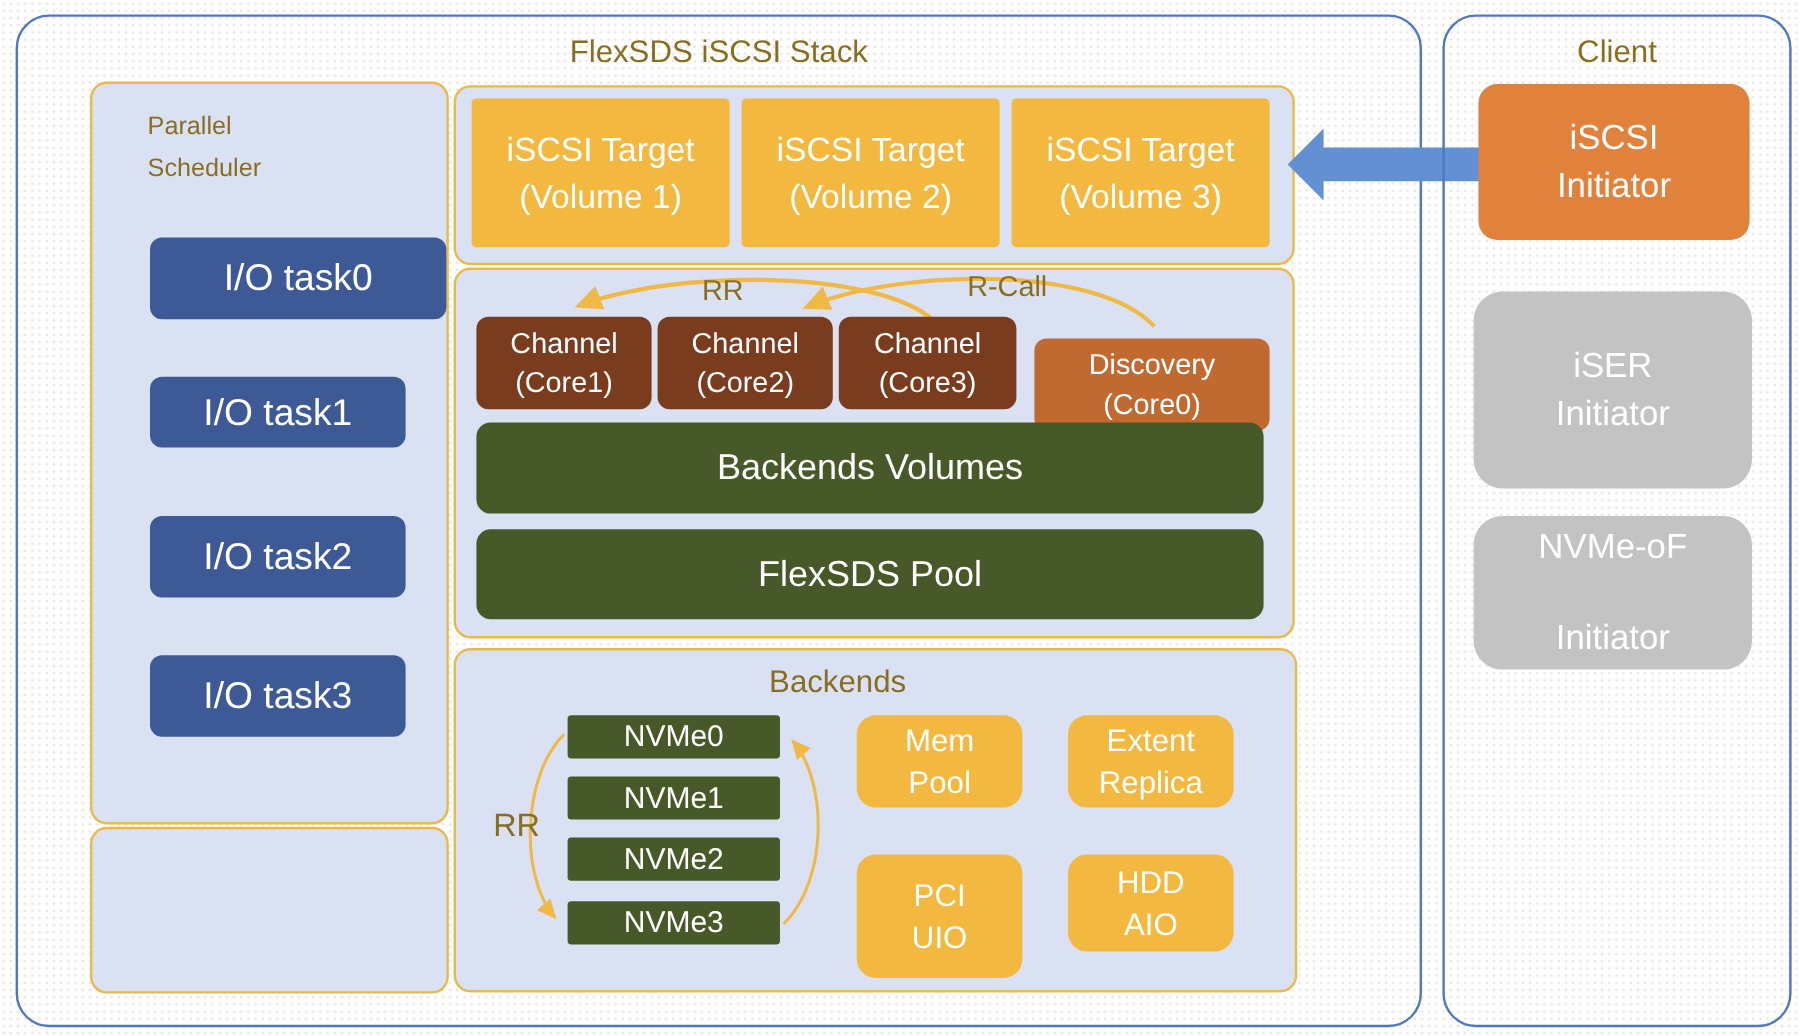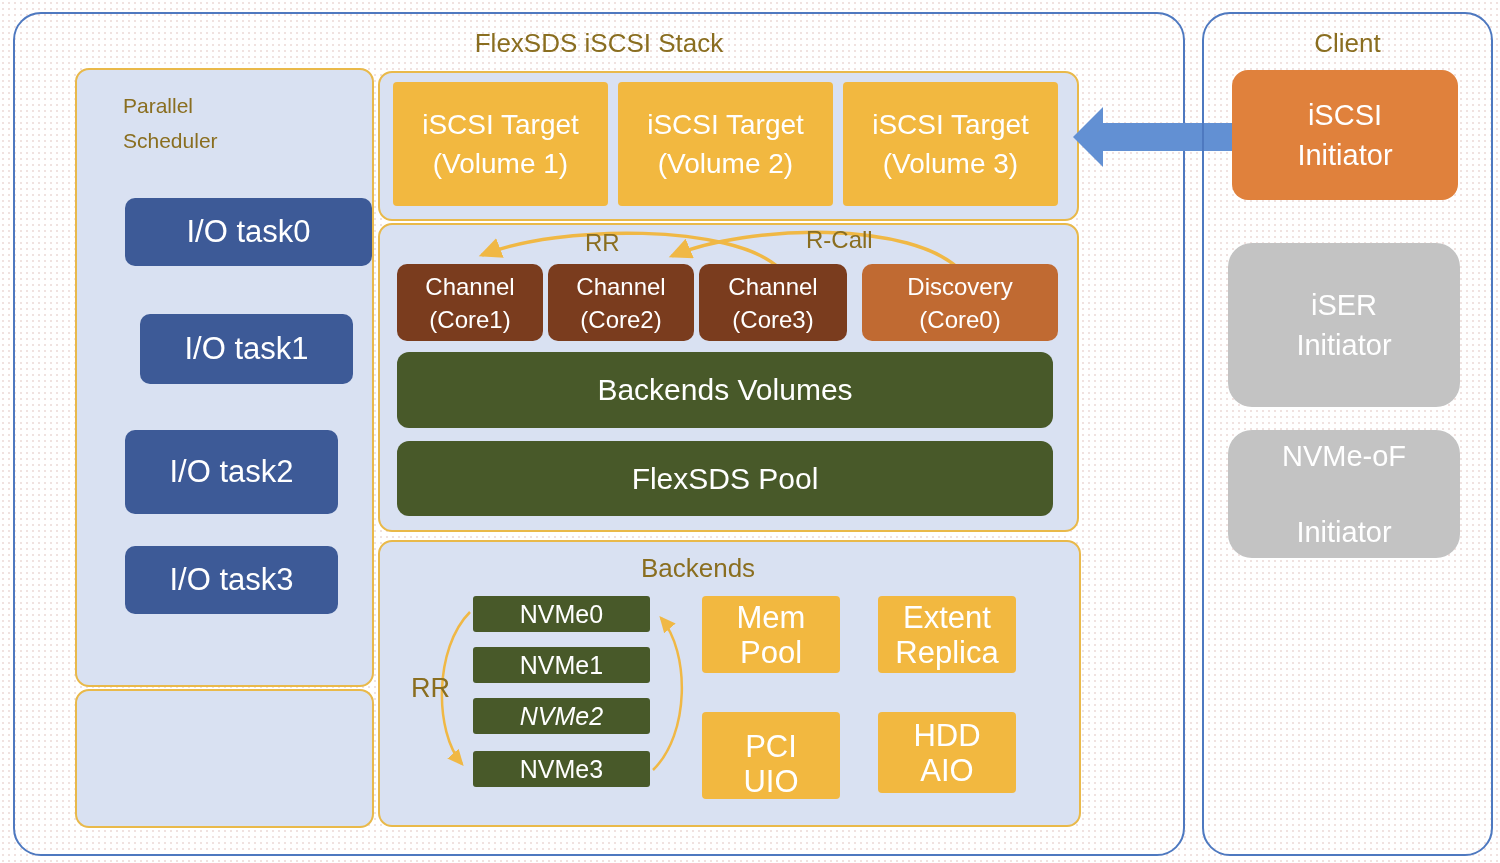--- a/index.html
+++ b/index.html
@@ -43,24 +43,24 @@
     display:flex;
     flex-direction:column;
     justify-content:center;
     align-items:center;
     color:#fff;
     text-align:center;
   }
   .task{background:var(--task_blue,#3d5a97);border-radius:10px;font-size:31px;}
   .target{background:var(--yellow,#f2b840);border-radius:4px;font-size:28px;line-height:39px;}
   .channel{background:var(--brown,#7a3c1e);border-radius:10px;font-size:24px;line-height:33px;}
-  .discovery{background:var(--orange_brown,#c06a32);border-radius:10px;font-size:24px;line-height:33px;}
+  .discovery{background:var(--orange_brown,#c06a32);border-radius:10px;font-size:24px;line-height:33px;margin-top:18px;}
   .greenbar{background:var(--green,#485929);border-radius:12px;font-size:30px;}
   .nvme{background:var(--green,#485929);border-radius:3px;font-size:25px;}
-  .module{background:var(--yellow,#f2b840);border-radius:4px;font-size:31px;line-height:35px;}
+  .module{background:var(--yellow,#f2b840);border-radius:16px;font-size:26px;line-height:35px;margin-left:12px;}
   .client-box{border-radius:16px;font-size:29px;line-height:40px;}
   .client-orange{background:var(--orange,#e0813c);}
   .client-gray{background:var(--gray,#c3c3c3);}
   svg.overlay{position:absolute;overflow:visible;}
   .arc{stroke:var(--arc,#f0b845);fill:none;}
   .arrowhead{fill:var(--arc,#f0b845);}
   .big-arrow{fill:var(--arrow_blue,#6290d3);}
 </style>
 </head>
 <body>
@@ -72,24 +72,24 @@
   </div>
 
   <div class="container" style="left:75px;top:68px;width:295px;height:615px;"></div>
   <div class="gold-label" style="left:123px;top:88px;font-size:21px;line-height:35px;">
     <div>Parallel</div>
     <div>Scheduler</div>
   </div>
   <div class="node task" style="left:125px;top:198px;width:247px;height:68px;">
       <span>I/O task0</span>
     </div>
-  <div class="node task" style="left:140px;top:314px;width:213px;height:70px;">
+  <div class="node task" style="left:125px;top:314px;width:213px;height:59px;">
       <span>I/O task1</span>
     </div>
-  <div class="node task" style="left:125px;top:430px;width:213px;height:84px;">
+  <div class="node task" style="left:125px;top:430px;width:213px;height:68px;">
       <span>I/O task2</span>
     </div>
   <div class="node task" style="left:125px;top:546px;width:213px;height:68px;">
       <span>I/O task3</span>
     </div>
 
   <div class="container" style="left:75px;top:689px;width:295px;height:135px;"></div>
 
   <div class="container" style="left:378px;top:71px;width:697px;height:146px;"></div>
   <div class="node target" style="left:393px;top:82px;width:215px;height:124px;">
@@ -145,21 +145,21 @@
 
   <div class="container" style="left:378px;top:540px;width:699px;height:283px;"></div>
   <div class="gold-label" style="left:378px;top:553px;width:640px;text-align:center;font-size:26px;">Backends</div>
 
   <div class="node nvme" style="left:473px;top:596px;width:177px;height:36px;">
       <span>NVMe0</span>
     </div>
   <div class="node nvme" style="left:473px;top:647px;width:177px;height:36px;">
       <span>NVMe1</span>
     </div>
-  <div class="node nvme" style="left:473px;top:698px;width:177px;height:36px;font-style:italic;">
+  <div class="node nvme" style="left:473px;top:698px;width:177px;height:36px;">
       <span>NVMe2</span>
     </div>
   <div class="node nvme" style="left:473px;top:751px;width:177px;height:36px;">
       <span>NVMe3</span>
     </div>
 
   <svg class="overlay" style="left:425px;top:585px;" width="280" height="215" viewBox="425 585 280 215">
     <defs>
       <marker id="ah2" markerWidth="10" markerHeight="10" refX="5.5" refY="3" orient="auto">
         <path class="arrowhead" d="M0,0 L6.5,3 L0,6 Z"></path>
@@ -171,21 +171,21 @@
   <div class="gold-label" style="left:411px;top:673px;font-size:27px;">RR</div>
 
   <div class="node module" style="left:702px;top:596px;width:138px;height:77px;">
     <span>Mem</span>
       <span>Pool</span>
   </div>
   <div class="node module" style="left:878px;top:596px;width:138px;height:77px;">
     <span>Extent</span>
       <span>Replica</span>
   </div>
-  <div class="node module" style="left:702px;top:712px;width:138px;height:87px;justify-content:flex-end;">
+  <div class="node module" style="left:702px;top:712px;width:138px;height:103px;">
     <span>PCI</span>
       <span>UIO</span>
   </div>
   <div class="node module" style="left:878px;top:712px;width:138px;height:81px;">
     <span>HDD</span>
       <span>AIO</span>
   </div>
 
   <svg class="overlay" style="left:1065px;top:100px;" width="180" height="75" viewBox="1065 100 180 75">
     <polygon class="big-arrow" points="1073,137 1103,107 1103,123 1240,123 1240,151 1103,151 1103,167"></polygon>

